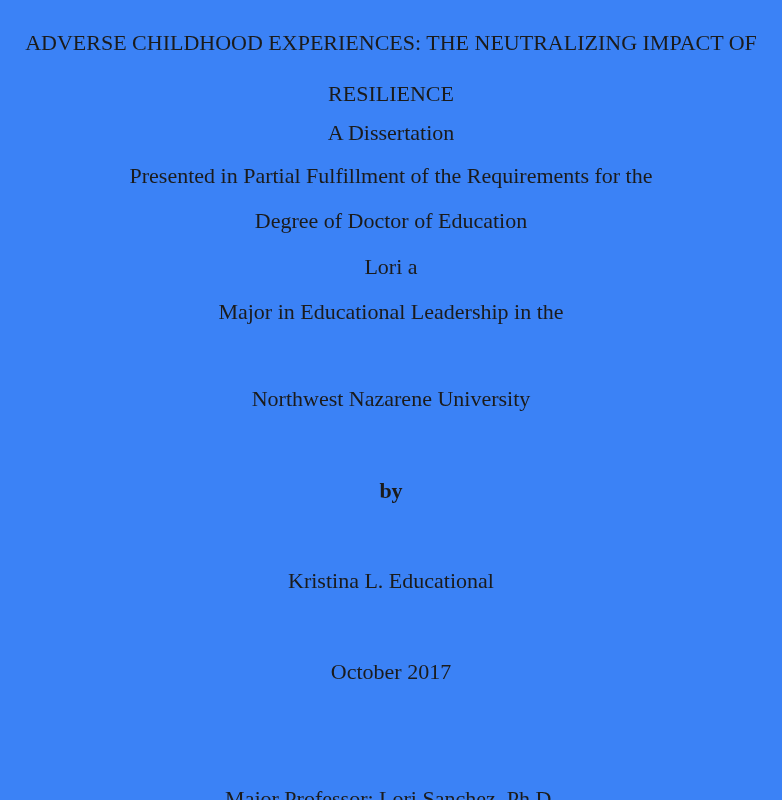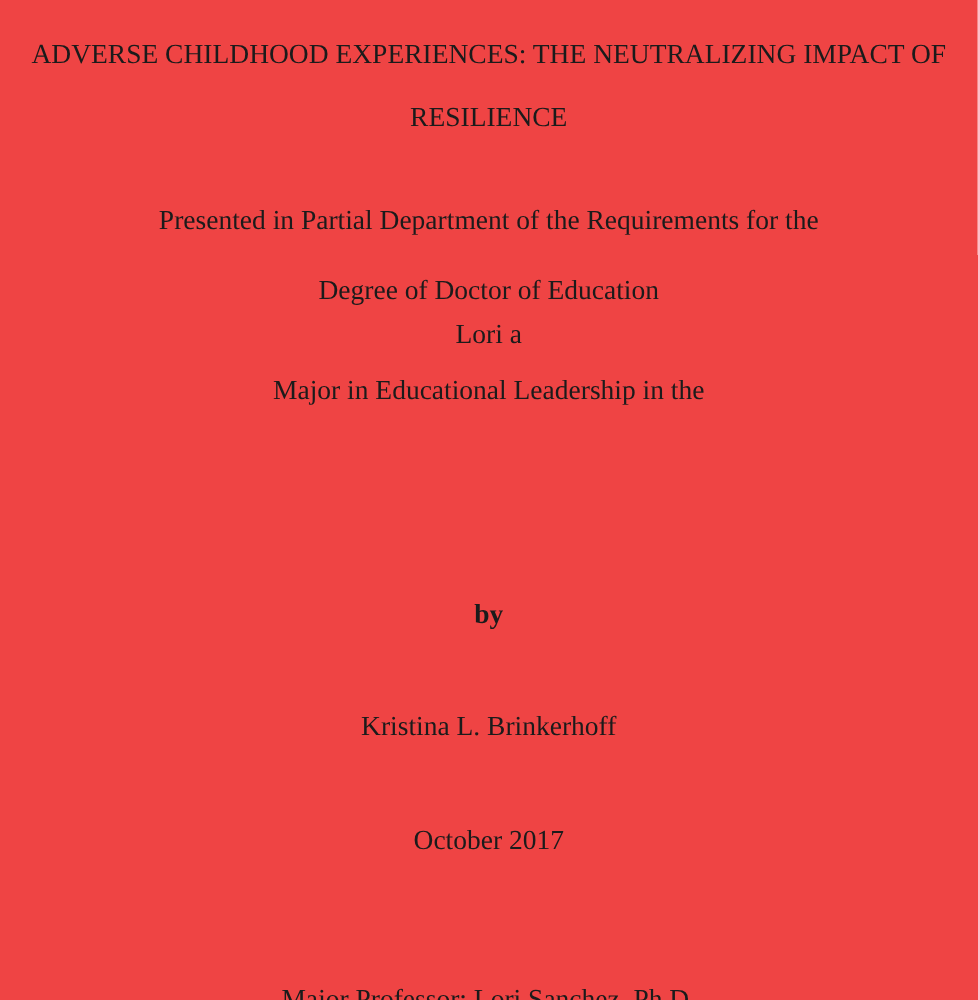--- a/index.html
+++ b/index.html
@@ -27,37 +27,39 @@
     text-align: center;
     font-size: 22px;
     line-height: 24px;
     font-weight: normal;
     white-space: nowrap;
   }
   .t1 { top: 31px; }
   .t2 { top: 82px; }
   .t3 { top: 121px; }
   .t4 { top: 164px; }
-  .t5 { top: 209px; margin-top: 11px; }
+  .t5 { top: 209px; }
   .t6 { top: 255px; }
   .t7 { top: 300px; }
   .t8 { top: 344px; }
   .t9 { top: 387px; }
   .t10 { top: 479px; font-weight: bold; }
   .t11 { top: 569px; }
   .t12 { top: 660px; }
   .t13 { top: 787px; }
 </style>
 </head>
 <body>
 
-<div class="page" style="background: #ef4444; color: rgb(27, 27, 27);">
+<div class="page" style="background: #3b82f6; color: rgb(27, 27, 27);">
   <p class="line t1">ADVERSE CHILDHOOD EXPERIENCES: THE NEUTRALIZING IMPACT OF</p>
   <p class="line t2">RESILIENCE</p>
-  <p class="line t4">Presented in Partial Department of the Requirements for the</p>
+  <p class="line t3">A Dissertation</p>
+  <p class="line t4">Presented in Partial Fulfillment of the Requirements for the</p>
   <p class="line t5">Degree of Doctor of Education</p>
   <p class="line t6">Lori a</p>
   <p class="line t7">Major in Educational Leadership in the</p>
+  <p class="line t9">Northwest Nazarene University</p>
   <p class="line t10">by</p>
-  <p class="line t11">Kristina L. Brinkerhoff</p>
+  <p class="line t11">Kristina L. Educational</p>
   <p class="line t12">October 2017</p>
   <p class="line t13">Major Professor: Lori Sanchez, Ph.D.</p>
 </div>
 
 </body></html>

